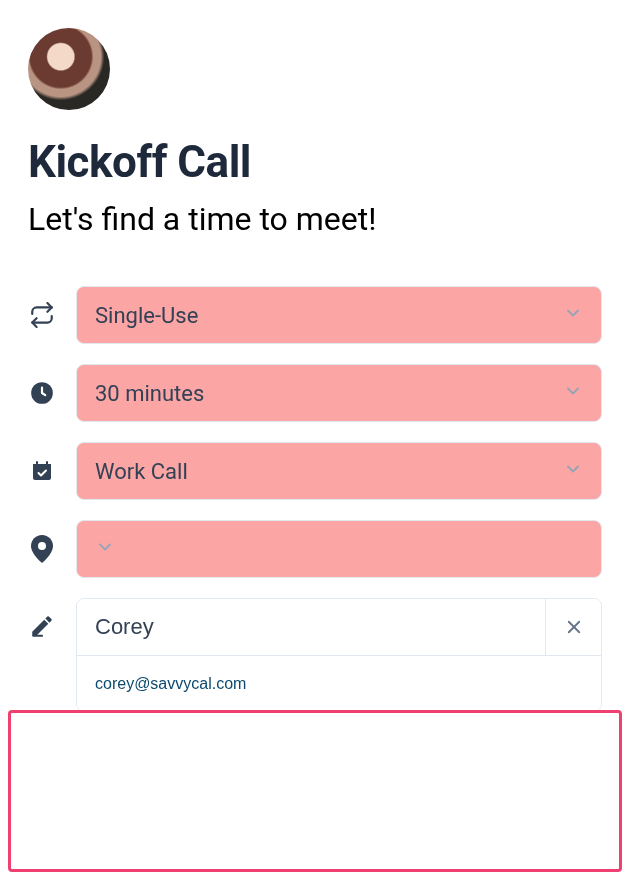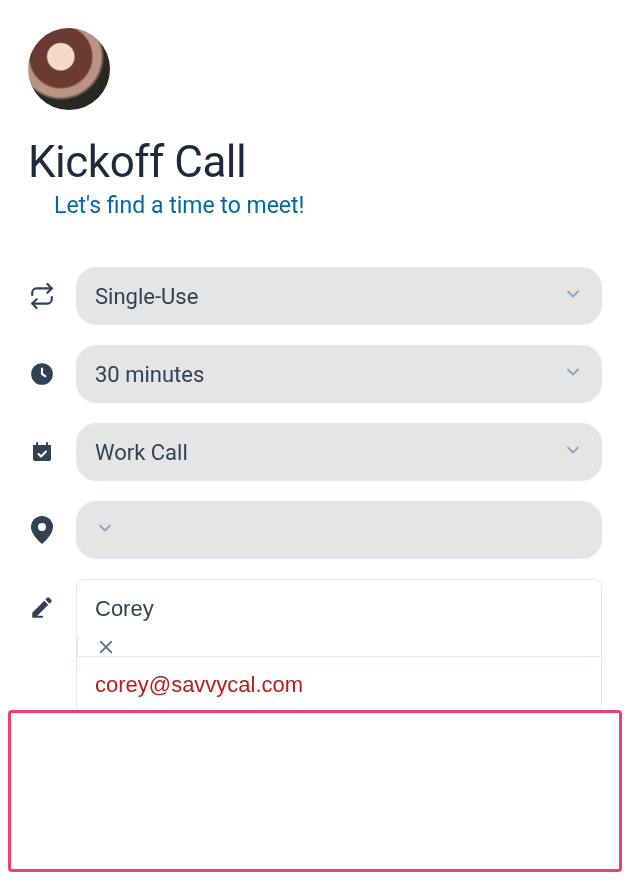--- a/index.html
+++ b/index.html
@@ -15,30 +15,29 @@
     .avatar {
       width: 82px;
       height: 82px;
       border-radius: 50%;
       background: radial-gradient(circle at 40% 35%, #f4d9c9 0 18%, #6b3a30 20% 42%, #b99482 45% 55%, #2a2825 60% 100%);
       background-size: cover;
       margin-bottom: 26px;
     }
     .title {
       font-size: 44px;
-      font-weight: 400;
+      font-weight: 700;
       color: #1e293b;
-      margin-bottom: 4px;
+      margin-bottom: 12px;
       letter-spacing: -0.5px;
     }
     .subtitle {
-      font-size: 23px;
-      color: #0369a1;
+      font-size: 32px;
+      color: #000000;
       margin-bottom: 48px;
-      margin-left: 26px;
     }
     .row {
       display: flex;
       align-items: center;
       gap: 20px;
       margin-bottom: 20px;
     }
     .icon-slot {
       width: 28px;
       height: 28px;
@@ -46,25 +45,25 @@
       display: flex;
       align-items: center;
       justify-content: center;
     }
     .select {
       flex: 1;
       display: flex;
       align-items: center;
       justify-content: space-between;
       border: 1px solid #e2e8f0;
-      border-radius: 20px;
+      border-radius: 8px;
       padding: 14px 18px;
       font-size: 22px;
       color: #334155;
-      background: #e5e5e5;
+      background: #fca5a5;
       height: 58px;
       cursor: pointer;
     }
     .select-label { display: flex; align-items: center; gap: 14px; }
     .chevron { color: #94a3b8; }
     .zoom-badge {
       width: 34px;
       height: 34px;
       background: #2d8cff;
       border-radius: 6px;
@@ -86,21 +85,20 @@
       flex: 1;
       display: flex;
       flex-direction: column;
       border: 1px solid #e2e8f0;
       border-radius: 8px;
       overflow: hidden;
     }
     .name-row {
       display: flex;
       align-items: stretch;
-      flex-direction: column;
     }
     .name-input {
       flex: 1;
       border: none;
       padding: 16px 18px;
       font-size: 22px;
       color: #334155;
       outline: none;
       height: 56px;
     }
@@ -111,22 +109,22 @@
       align-items: center;
       justify-content: center;
       color: #64748b;
       cursor: pointer;
       background: #fff;
     }
     .email-input {
       border: none;
       border-top: 1px solid #e2e8f0;
       padding: 16px 18px;
-      font-size: 22px;
-      color: #b91c1c;
+      font-size: 16px;
+      color: #0c4a6e;
       outline: none;
       height: 56px;
     }
     .row-tall { align-items: flex-start; }
     .row-tall .icon-slot { margin-top: 14px; }
   </style>
 </head>
 <body>
 
 <div class="avatar"></div>

